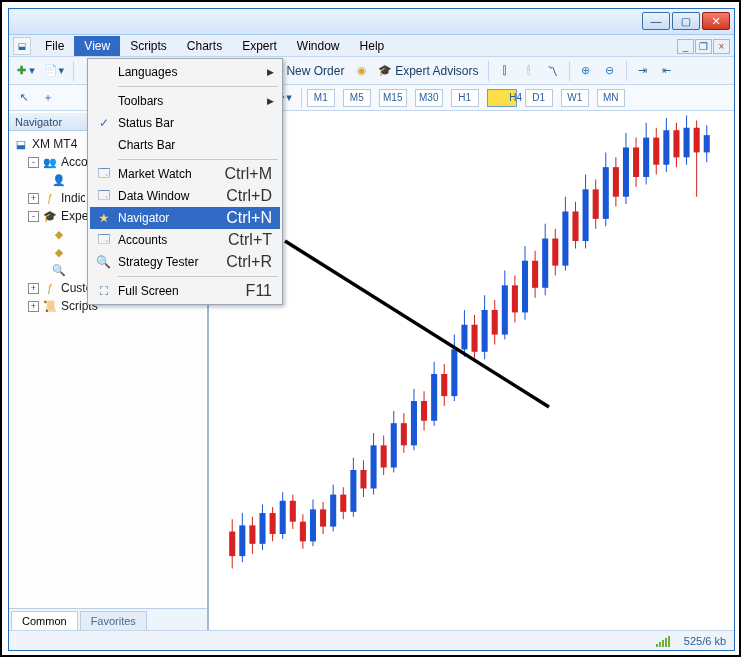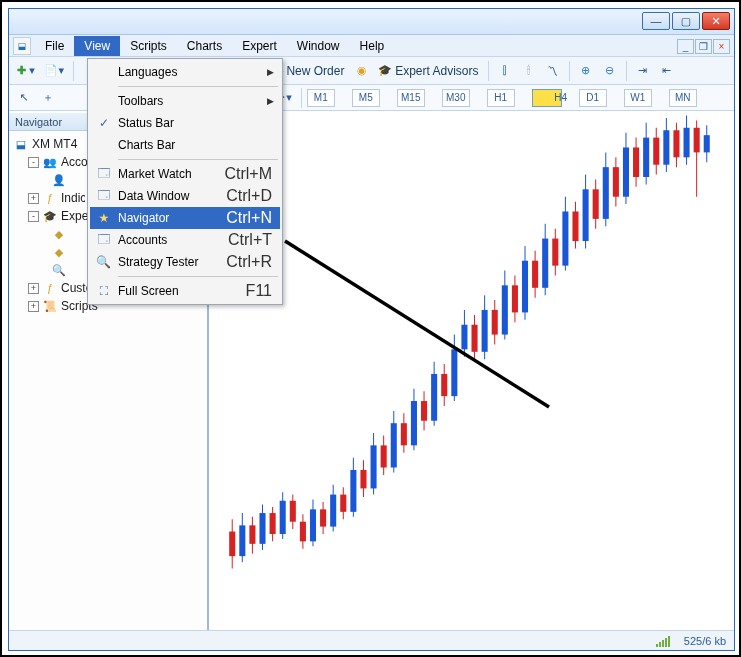--- a/index.html
+++ b/index.html
@@ -109,21 +109,21 @@
       <div class="tb-btn">⇥</div>
       <div class="tb-btn">⇤</div>
     </div>
 
     <div class="toolbar2">
       <div class="tb-btn">↖</div>
       <div class="tb-btn">＋</div>
       <div style="width:210px"></div>
       <div class="tb-btn">✦▾</div>
       <div class="tb-sep"></div>
-      <div id="tf-container" style="display:flex;gap:17px;text-align:center;">
+      <div id="tf-container" style="display:flex;gap:8px;text-align:center;">
           <div class="tf-btn">M1</div>
           <div class="tf-btn">M5</div>
           <div class="tf-btn">M15</div>
           <div class="tf-btn">M30</div>
           <div class="tf-btn">H1</div>
           <div class="tf-btn active">H4</div>
           <div class="tf-btn">D1</div>
           <div class="tf-btn">W1</div>
           <div class="tf-btn">MN</div>
         </div>
@@ -172,20 +172,24 @@
               <span class="exp">+</span>
             <span class="ticon" style="color:#e0a020">ƒ</span>
             <span style="overflow:hidden;white-space:nowrap;width:26px">Custom Indicators</span>
           </div>
           <div class="tree-row">
             <span class="spacer"></span>
               <span class="exp">+</span>
             <span class="ticon" style="color:#e0a020">📜</span>
             <span style="overflow:hidden;white-space:nowrap;width:40px">Scripts</span>
           </div>
+        </div>
+        <div class="nav-tabs">
+          <div class="nav-tab">Common</div>
+          <div class="nav-tab inactive">Favorites</div>
         </div>
       </div>
 
       <div class="chart-area">
         <svg class="candles" id="candle-svg" viewBox="0 0 520 500" preserveAspectRatio="none">
             <line x1="23" x2="23" y1="392.8571428571429" y2="440.4761904761905" stroke="#d62222" stroke-width="1"></line>
             <rect x="20" y="404.76190476190476" width="6" height="23.809523809523796" fill="#d62222"></rect>
             <line x1="33" x2="33" y1="386.9047619047619" y2="434.5238095238095" stroke="#1a57d6" stroke-width="1"></line>
             <rect x="30" y="398.8095238095238" width="6" height="29.76190476190476" fill="#1a57d6"></rect>
             <line x1="43" x2="43" y1="390.4761904761905" y2="426.1904761904762" stroke="#d62222" stroke-width="1"></line>

